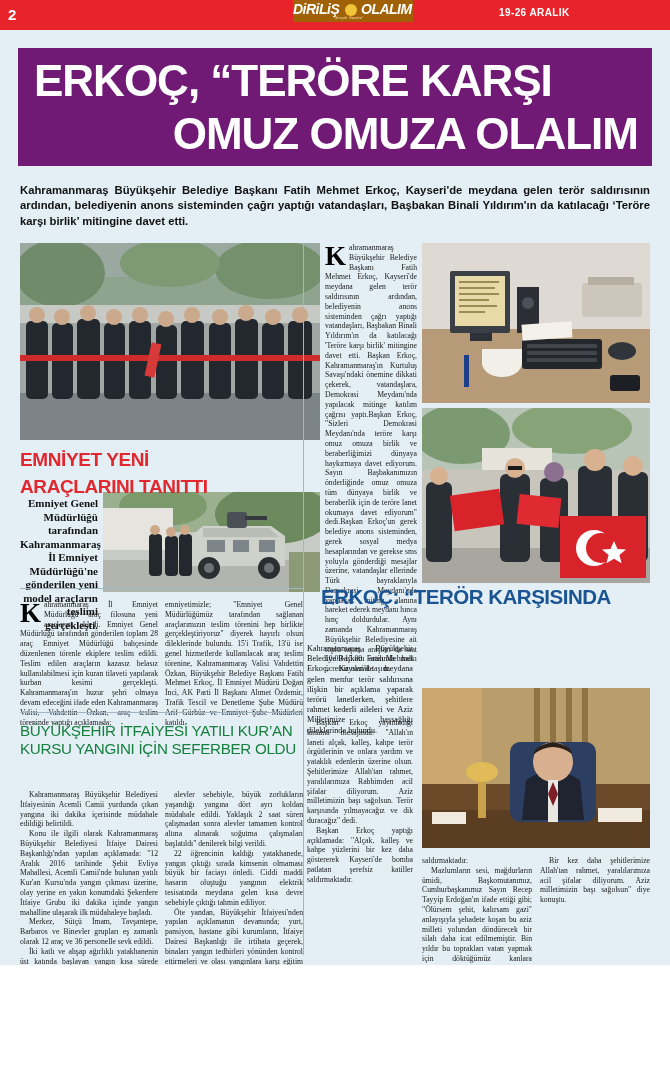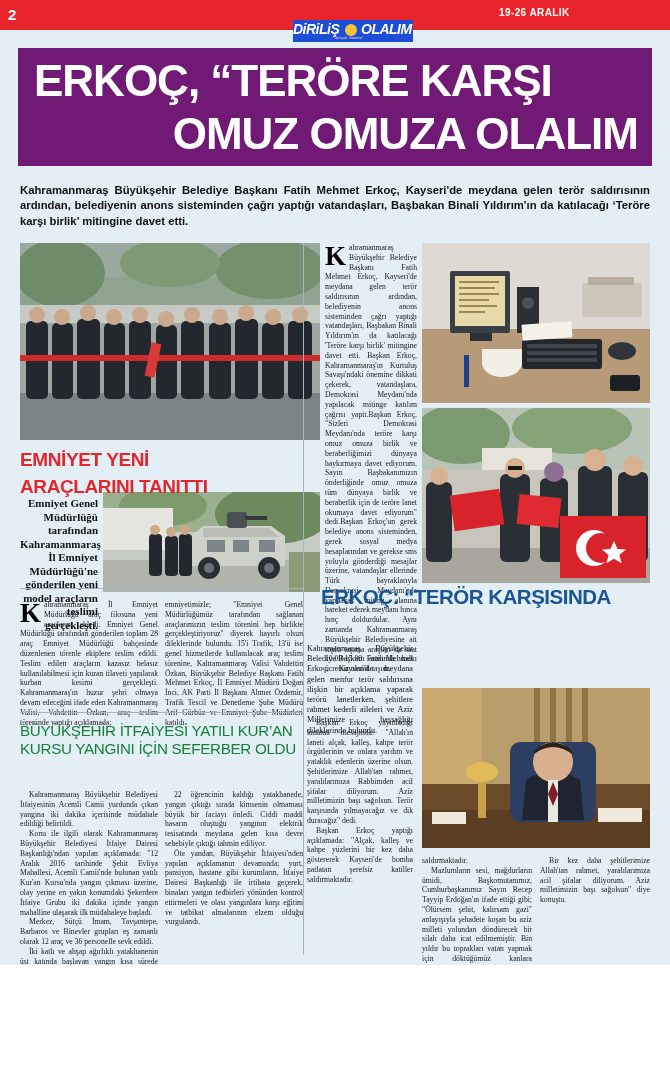--- a/index.html
+++ b/index.html
@@ -15,22 +15,22 @@
   .topbar {
     position: absolute; left: 0; top: 0; width: 670px; height: 30px;
     background: #e8232a;
   }
   .pagenum {
     position: absolute; left: 8px; top: 5px; width: 16px; height: 20px;
     color: #ffffff; font-weight: bold; font-size: 15px; line-height: 20px;
     text-align: left;
   }
   .masthead-top {
-    position: absolute; left: 293px; top: 20px; width: 120px; height: 22px;
-    background: #1d4ed8;
+    position: absolute; left: 293px; top: 0; width: 120px; height: 22px;
+    background: #a16207;
   }
   .mast-word {
     position: absolute; top: 1px; font-weight: bold; font-style: italic;
     color: #ffffff; font-size: 14px; letter-spacing: -0.5px;
   }
   .mast-word.a { left: 0px; }
   .mast-word.b { left: 68px; }
   .mast-dot {
     position: absolute; left: 52px; top: 4px; width: 12px; height: 12px;
     border-radius: 50%; background: #f2c43a;
@@ -392,20 +392,21 @@
     <div>KURSU YANGINI İÇİN SEFERBER OLDU</div>
   </div>
 
   <div class="col" id="itfaiye-c1">
     <p>Kahramanmaraş Büyükşehir Belediyesi İtfaiyesinin Acemli Camii yurdunda çıkan yangına iki dakika içerisinde müdahale edildiği belirtildi.</p>
     <p>Konu ile ilgili olarak Kahramanmaraş Büyükşehir Belediyesi İtfaiye Dairesi Başkanlığı'ndan yapılan açıklamada: "12 Aralık 2016 tarihinde Şehit Evliya Mahallesi, Acemli Camii'nde bulunan yatılı Kur'an Kursu'nda yangın çıkması üzerine, olay yerine en yakın konumdaki Şekerdere İtfaiye Grubu iki dakika içinde yangın mahalline ulaşarak ilk müdahaleye başladı.</p>
     <p>Merkez, Sütçü İmam, Tavşantepe, Barbaros ve Binevler grupları eş zamanlı olarak 12 araç ve 36 personelle sevk edildi.</p>
     <p>İki katlı ve ahşap ağırlıklı yatakhanenin üst katında başlayan yangın kısa sürede yayıldı. Yoğun duman ve yükselen</p>
   </div>
   <div class="col" id="itfaiye-c2">
+    <p>alevler sebebiyle, büyük zorlukların yaşandığı yangına dört ayrı koldan müdahale edildi. Yaklaşık 2 saat süren çalışmadan sonra alevler tamamen kontrol altına alınarak soğutma çalışmaları başlatıldı" denilerek bilgi verildi.</p>
     <p>22 öğrencinin kaldığı yatakhanede, yangın çıktığı sırada kimsenin olmaması büyük bir faciayı önledi. Ciddi maddi hasarın oluştuğu yangının elektrik tesisatında meydana gelen kısa devre sebebiyle çıktığı tahmin ediliyor.</p>
     <p>Öte yandan, Büyükşehir İtfaiyesi'nden yapılan açıklamanın devamında; yurt, pansiyon, hastane gibi kurumların, İtfaiye Dairesi Başkanlığı ile irtibata geçerek, binaları yangın tedbirleri yönünden kontrol ettirmeleri ve olası yangınlara karşı eğitim ve tatbikat almalarının elzem olduğu vurgulandı.</p>
   </div>
 
   <div class="rule-v" style="left:303px; top:243px; height:712px;"></div>
 
   <div class="blue-head">
     <div>ERKOÇ: “TERÖR KARŞISINDA</div>
   </div>
 

